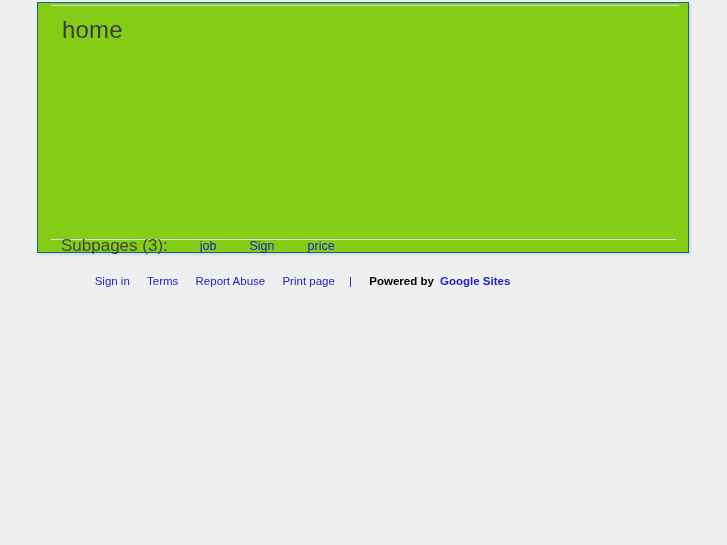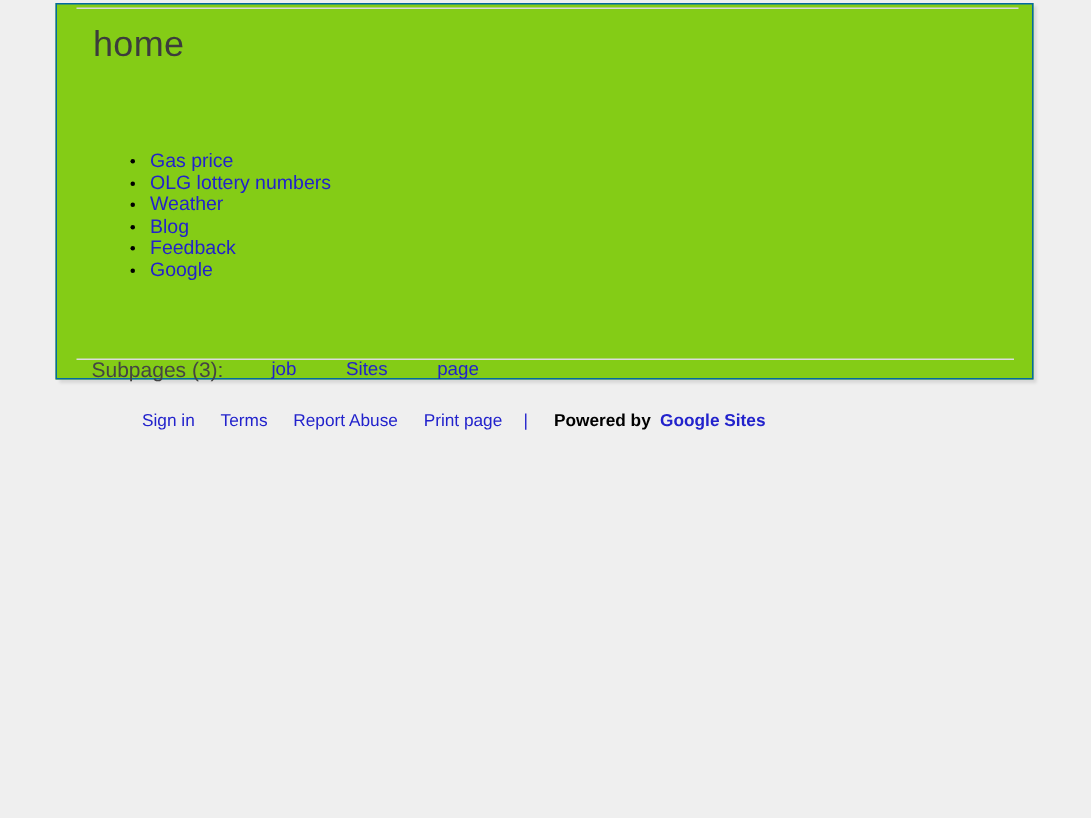--- a/index.html
+++ b/index.html
@@ -92,21 +92,21 @@
     position: absolute;
     left: 23px;
     top: 235px;
     height: 16px;
     display: flex;
     align-items: center;
     white-space: nowrap;
   }
   #subpages-label {
     color: #444444;
-    font-size: 14px;
+    font-size: 17px;
     margin-right: 8px;
   }
   .subpage-link {
     color: #2222cc;
     text-decoration: none;
     font-size: 12.5px;
     margin-right: 9px;
     padding-left: 24px;
   }
 
@@ -147,48 +147,28 @@
 </style>
 </head>
 <body>
 
 <div id="page-container">
 
   <div id="top-rule"></div>
 
   <h1 id="page-title">home</h1>
 
-  <ul id="link-list">
-    <li>
-      <a class="page-link" href="#">Gas price</a>
-    </li>
-    <li>
-      <a class="page-link" href="#">OLG lottery numbers</a>
-    </li>
-    <li>
-      <a class="page-link" href="#">Weather</a>
-    </li>
-    <li>
-      <a class="page-link" href="#">Blog</a>
-    </li>
-    <li>
-      <a class="page-link" href="#">Feedback</a>
-    </li>
-    <li>
-      <a class="page-link" href="#">Google</a>
-    </li>
-  </ul>
 
   <div id="subpages-rule"></div>
 
   <div id="subpages-row">
     <span id="subpages-label">Subpages (3):</span>
     <a class="subpage-link" href="#">job</a>
-    <a class="subpage-link" href="#">Sites</a>
-    <a class="subpage-link" href="#">page</a>
+    <a class="subpage-link" href="#">Sign</a>
+    <a class="subpage-link" href="#">price</a>
   </div>
 
 </div>
 
 <div id="site-footer">
   <a class="footer-link" href="#">Sign in</a>
   <a class="footer-link" href="#">Terms</a>
   <a class="footer-link" href="#">Report Abuse</a>
   <a class="footer-link" href="#">Print page</a>
   <span id="footer-separator">|</span>

